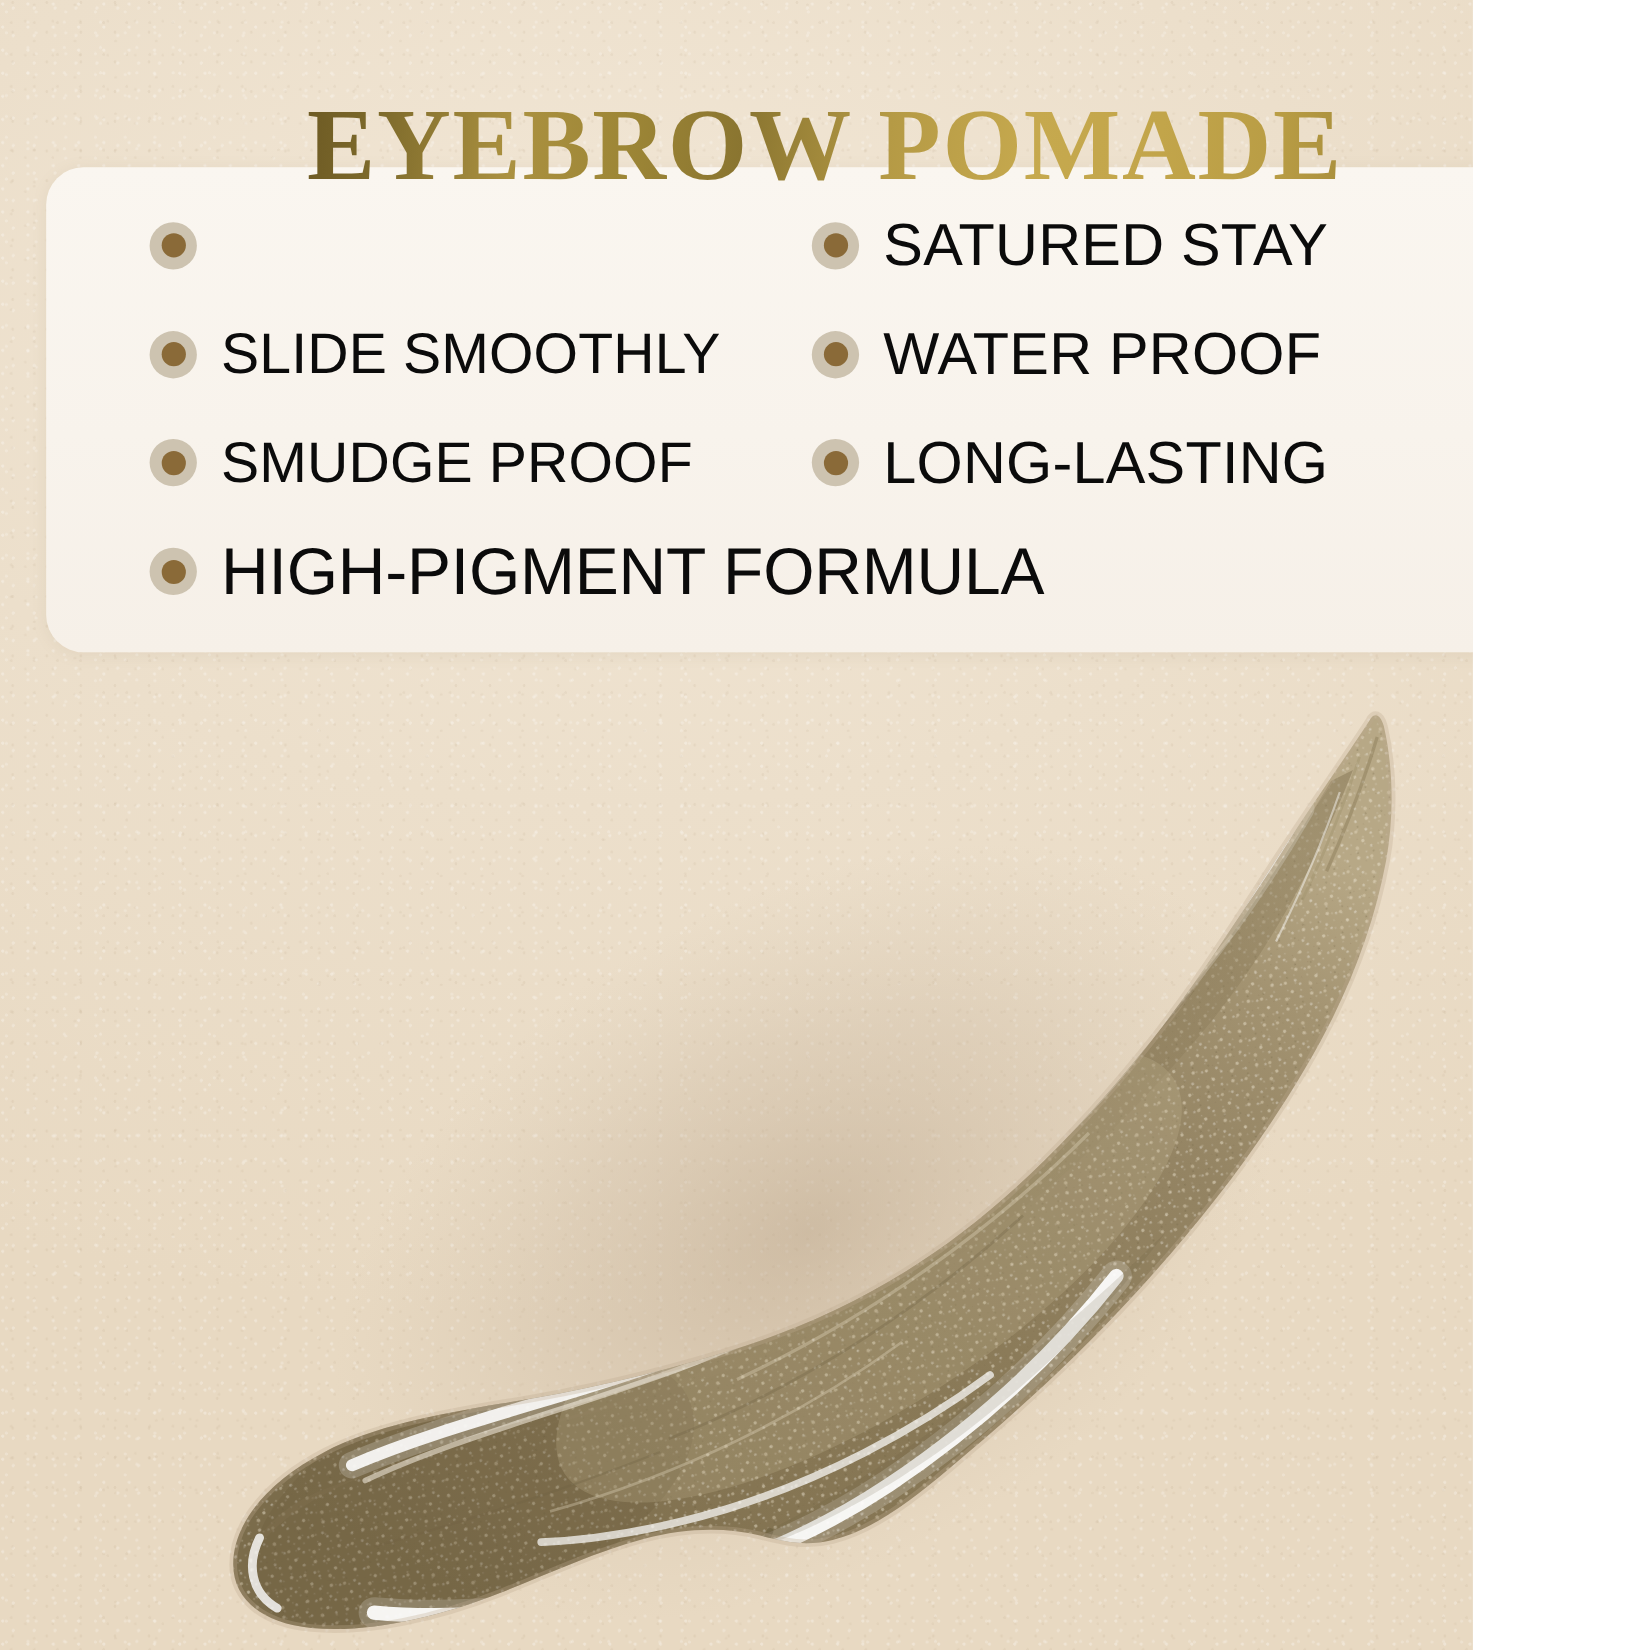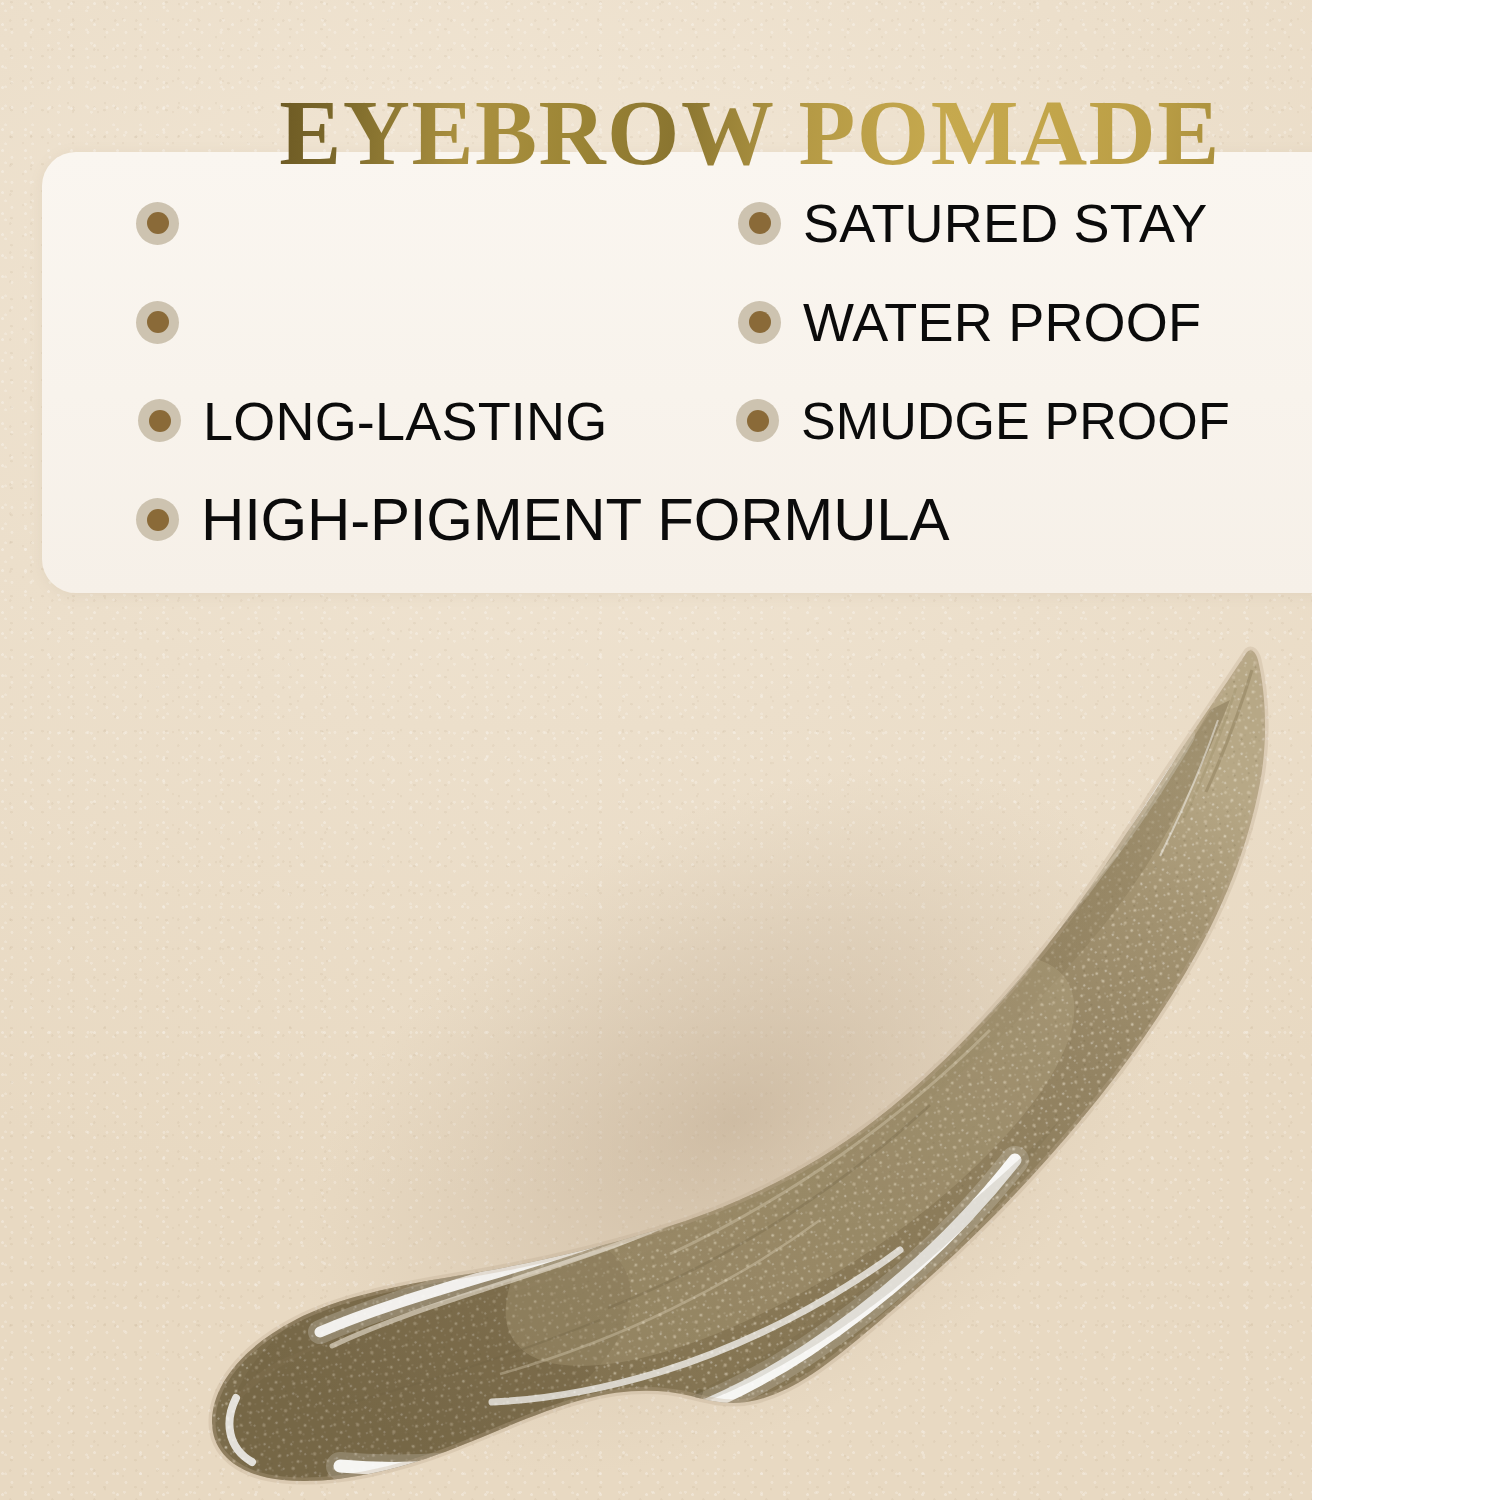--- a/index.html
+++ b/index.html
@@ -13,20 +13,21 @@
     font-family: "Liberation Sans", sans-serif;
   }
 
   .canvas {
     position: relative;
     width: 1312px;
     height: 1500px;
     background:
       radial-gradient(ellipse 1400px 900px at 42% 20%, #f2e7d6 0%, #ecdfcb 48%, #e8d9c2 100%);
     overflow: hidden;
+    padding-left: 27px;
   }
 
   
   .grain {
     position: absolute;
     inset: 0;
     pointer-events: none;
     opacity: .55;
     background-image:
       radial-gradient(circle at 11% 17%, rgba(255,255,255,.55) 0 1.2px, transparent 1.6px),
@@ -161,34 +162,35 @@
       <div class="feature-item col-right">
         <span class="bullet"></span>
       </div>
 
       <div class="feature-item col-left">
         <span class="bullet"></span>
         <span class="feature-label">SATURED STAY</span>
       </div>
       <div class="feature-item col-right">
         <span class="bullet"></span>
+        <span class="feature-label">SLIDE SMOOTHLY</span>
       </div>
 
       <div class="feature-item col-left">
         <span class="bullet"></span>
         <span class="feature-label">WATER PROOF</span>
       </div>
+      <div class="feature-item col-right">
+        <span class="bullet"></span>
+        <span class="feature-label">SMUDGE PROOF</span>
+      </div>
+
       <div class="feature-item col-left">
         <span class="bullet"></span>
         <span class="feature-label">LONG-LASTING</span>
-      </div>
-
-      <div class="feature-item col-right">
-        <span class="bullet"></span>
-        <span class="feature-label">SMUDGE PROOF</span>
       </div>
       <div class="feature-item col-right">
         <span class="bullet"></span>
         <span class="feature-label long">HIGH-PIGMENT FORMULA</span>
       </div>
 
     </div>
   </div>
 
   <div class="swatch-stage">

